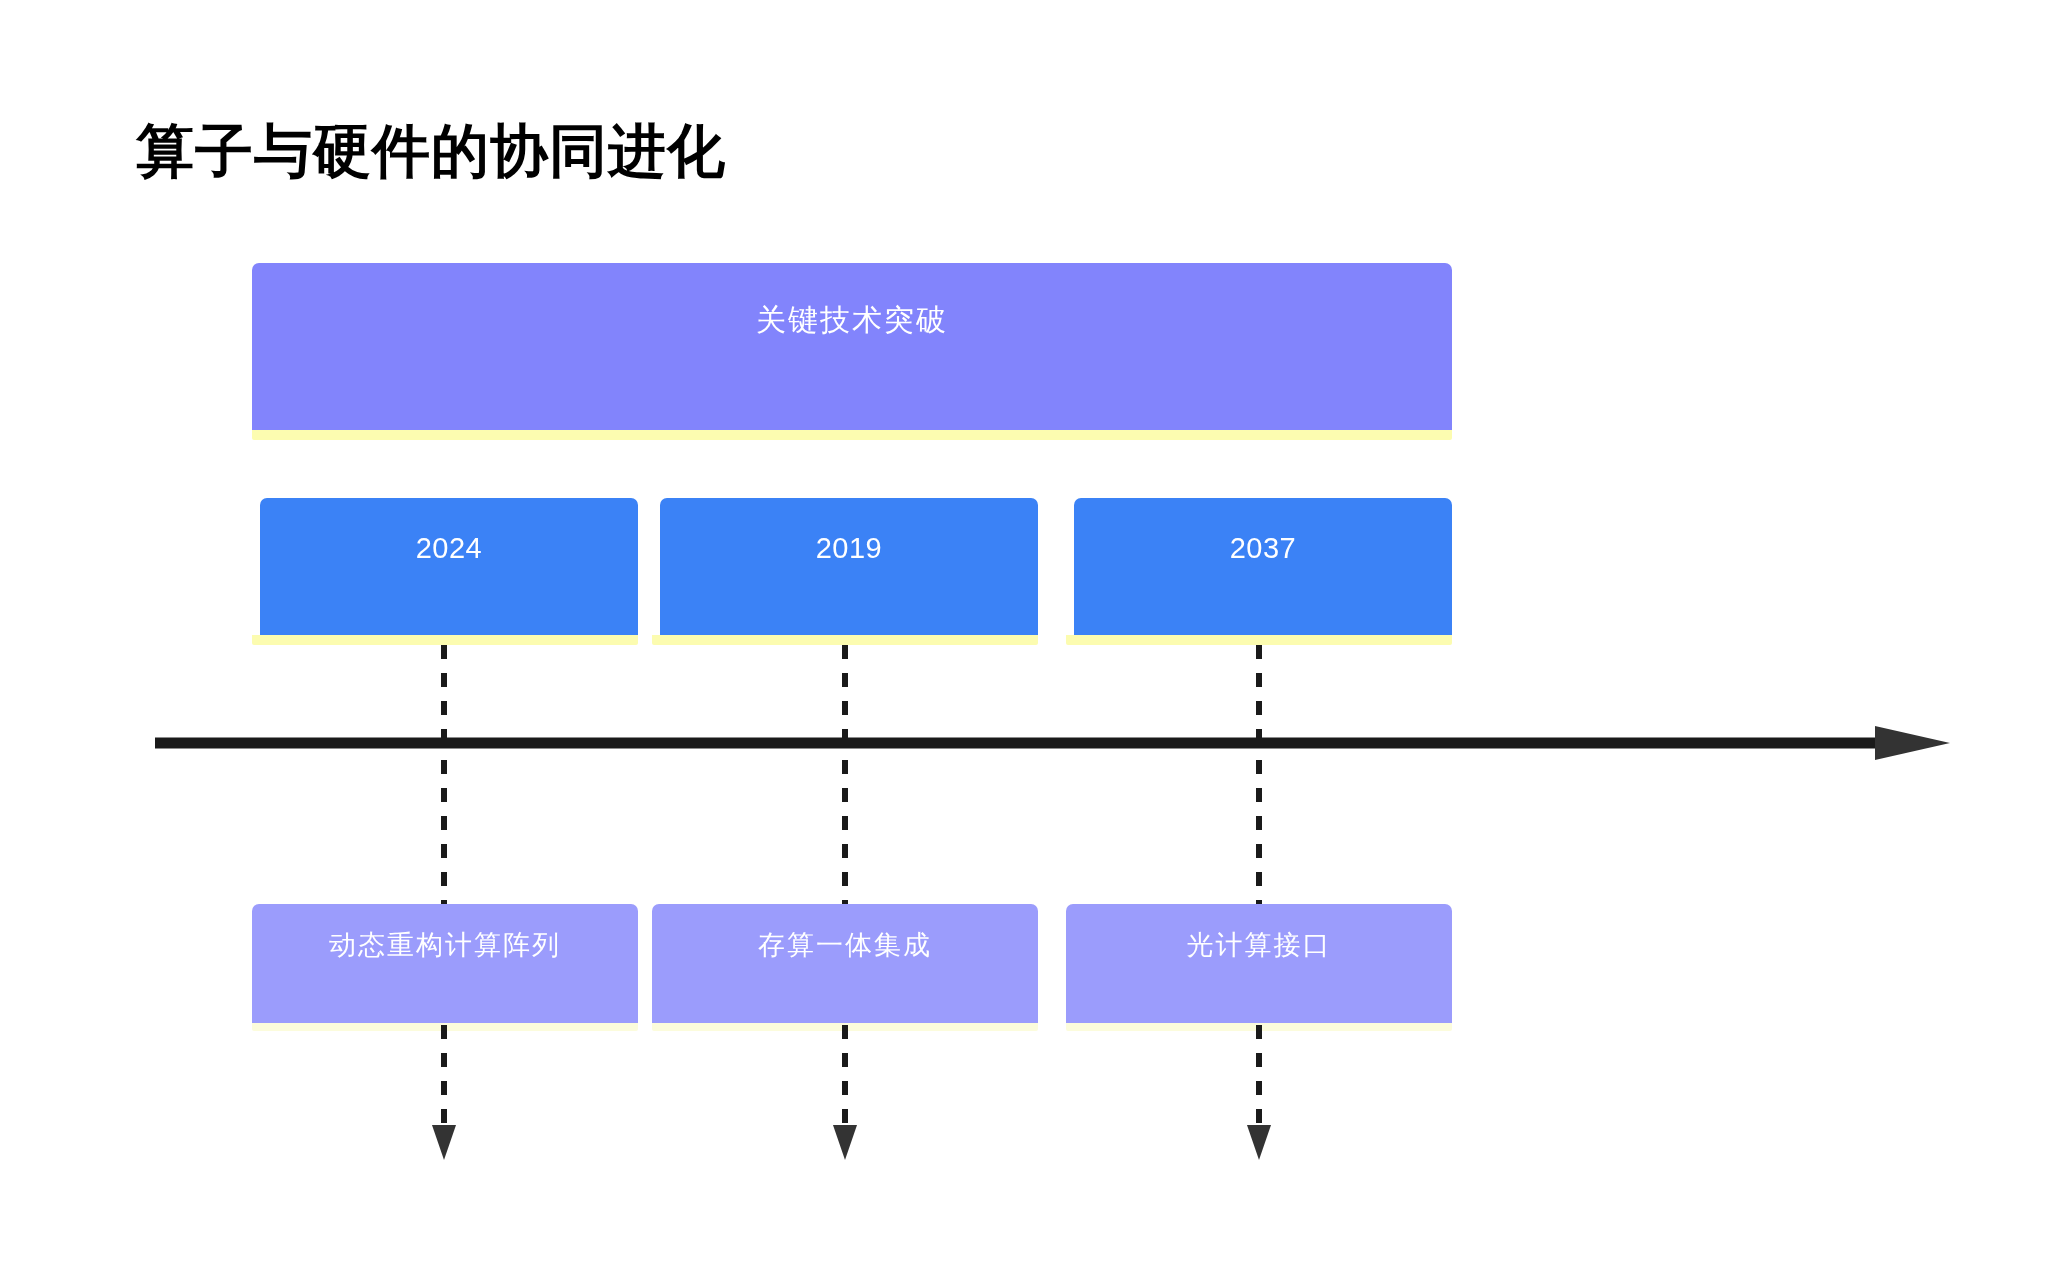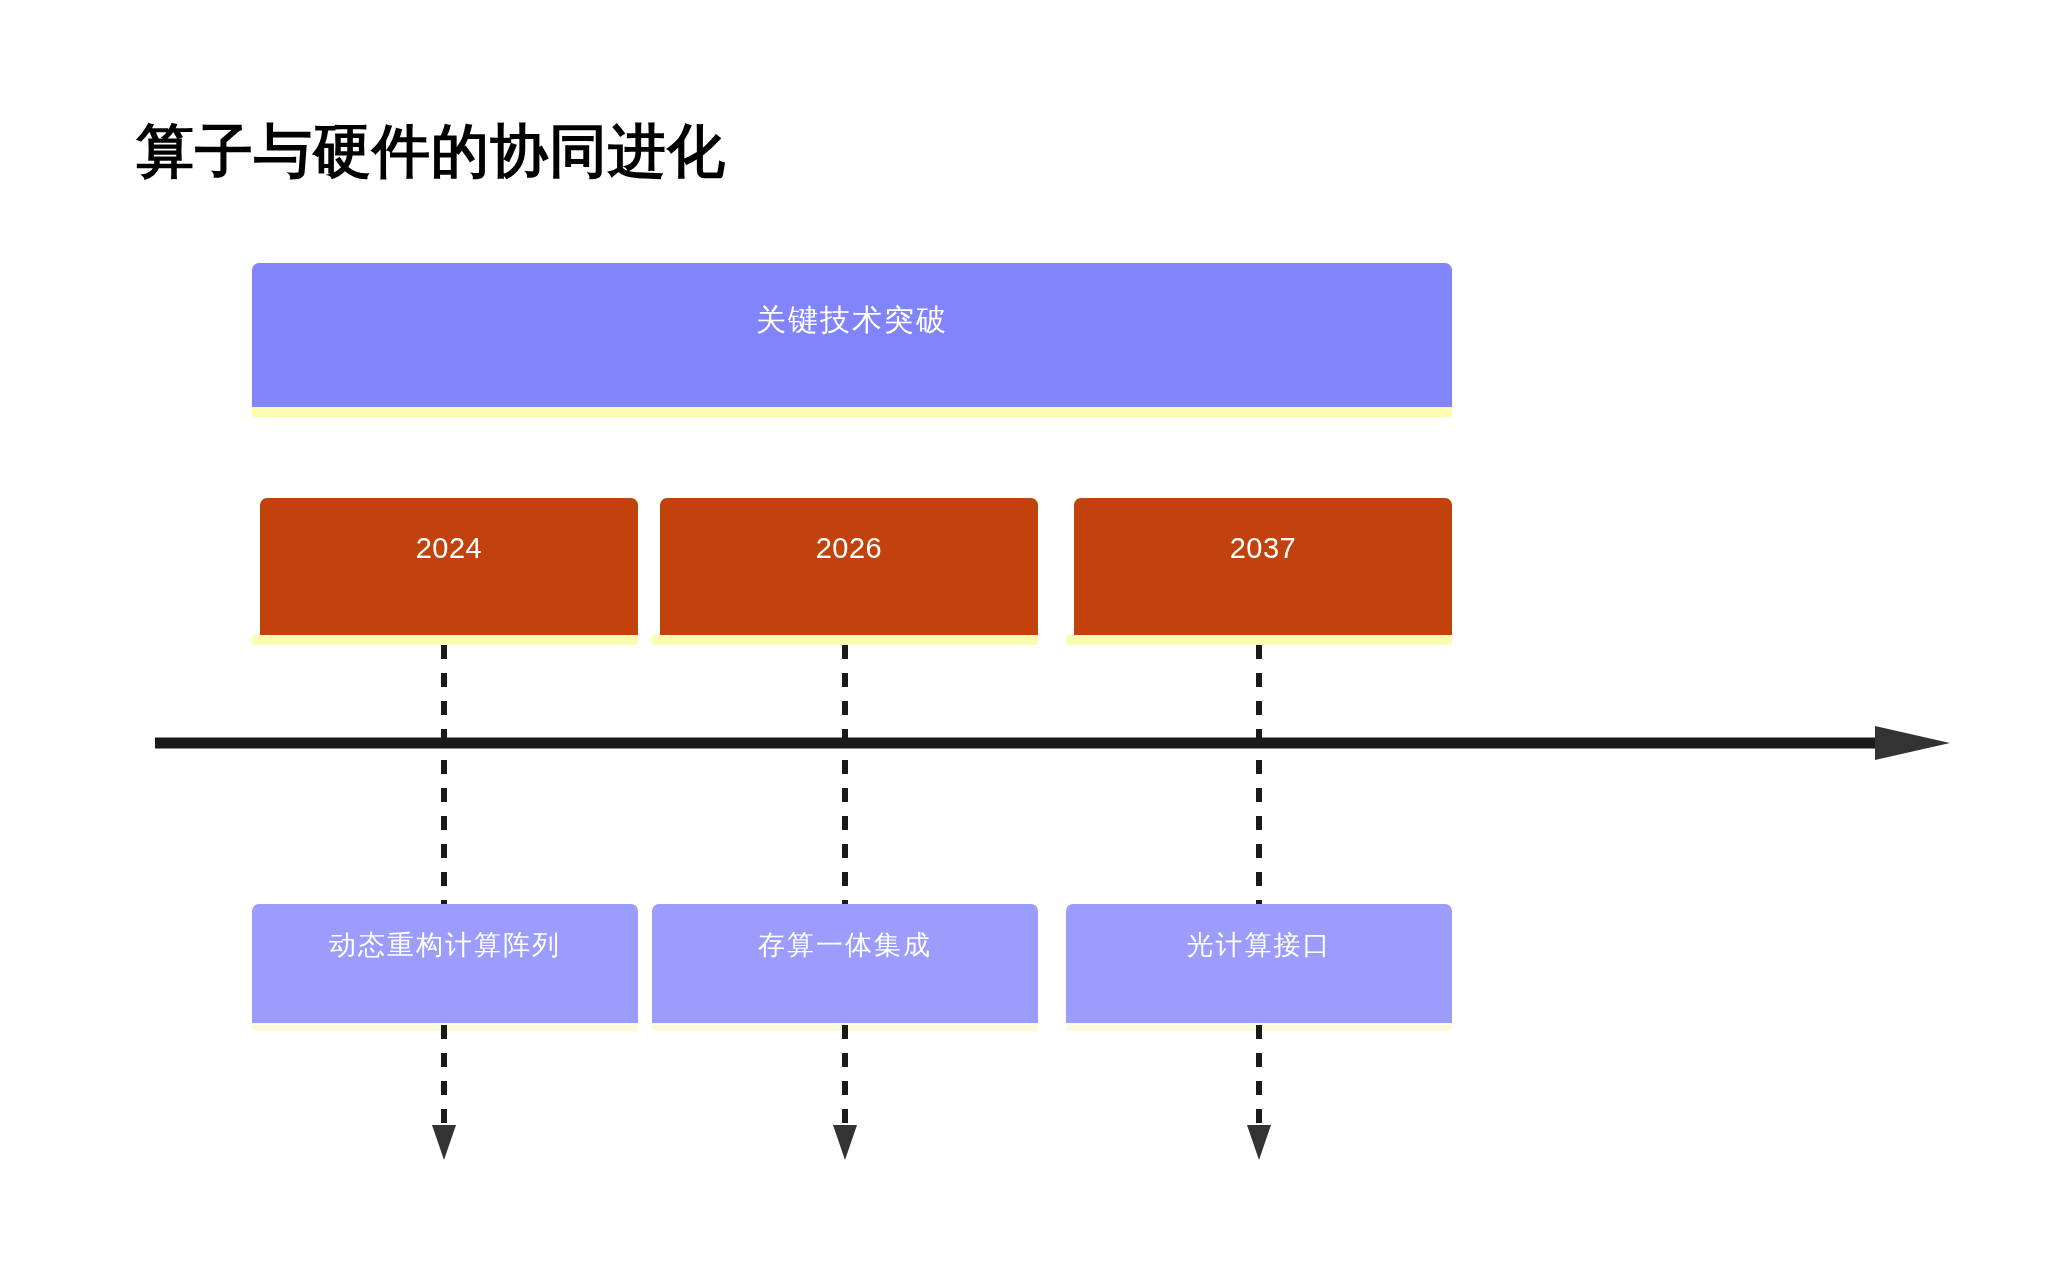--- a/index.html
+++ b/index.html
@@ -73,37 +73,37 @@
     text-align: center;
     white-space: nowrap;
     line-height: 1;
   }
 
   
   #banner {
     left: 252px;
     top: 263px;
     width: 1200px;
-    height: 154px;
+    height: 177px;
   }
   #banner .card-body { background: #8284FC; }
   #banner .card-underline { background: #FCFCB0; }
   #banner .card-label {
     font-size: 30px;
     margin-top: 42px;
     letter-spacing: 2px;
   }
 
   
   .year-card {
     top: 498px;
     width: 386px;
     height: 147px;
   }
-  .year-card .card-body { background: #c2410c; margin-left: 8px; }
+  .year-card .card-body { background: #3b82f6; margin-left: 8px; }
   .year-card .card-underline { background: #FCFCB0; }
   .year-card .card-label {
     font-size: 29px;
     margin-top: 36px;
     letter-spacing: 0.5px;
   }
   #year-card-0 { left: 252px; }
   #year-card-1 { left: 652px; }
   #year-card-2 { left: 1066px; }
 
@@ -170,21 +170,21 @@
 
   <div id="year-card-0" class="card year-card">
     <div class="card-body">
       <span class="card-label">2024</span>
     </div>
     <div class="card-underline"></div>
   </div>
 
   <div id="year-card-1" class="card year-card">
     <div class="card-body">
-      <span class="card-label">2026</span>
+      <span class="card-label">2019</span>
     </div>
     <div class="card-underline"></div>
   </div>
 
   <div id="year-card-2" class="card year-card">
     <div class="card-body">
       <span class="card-label">2037</span>
     </div>
     <div class="card-underline"></div>
   </div>

